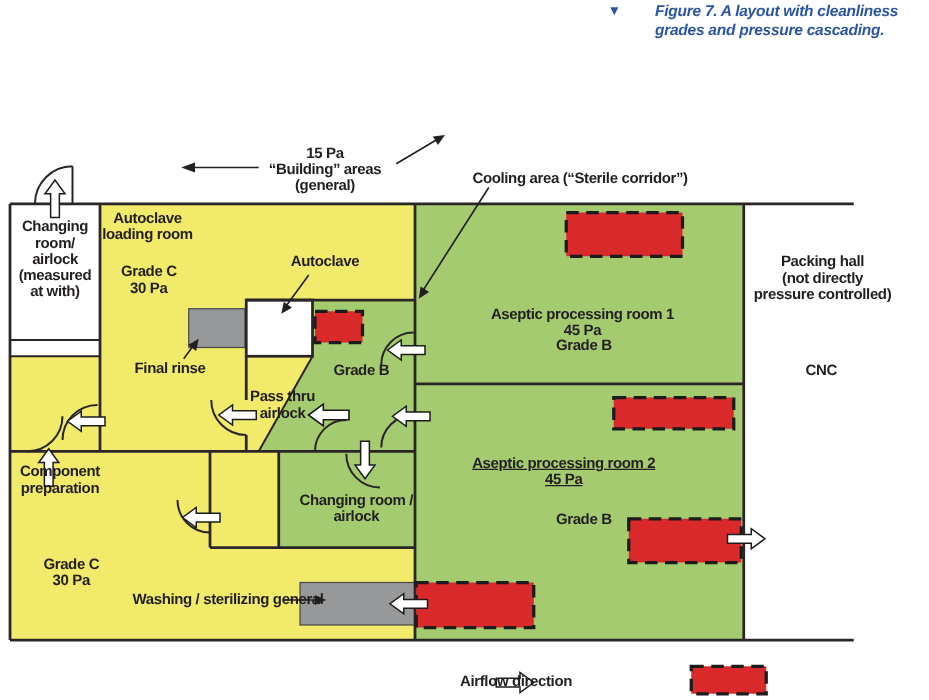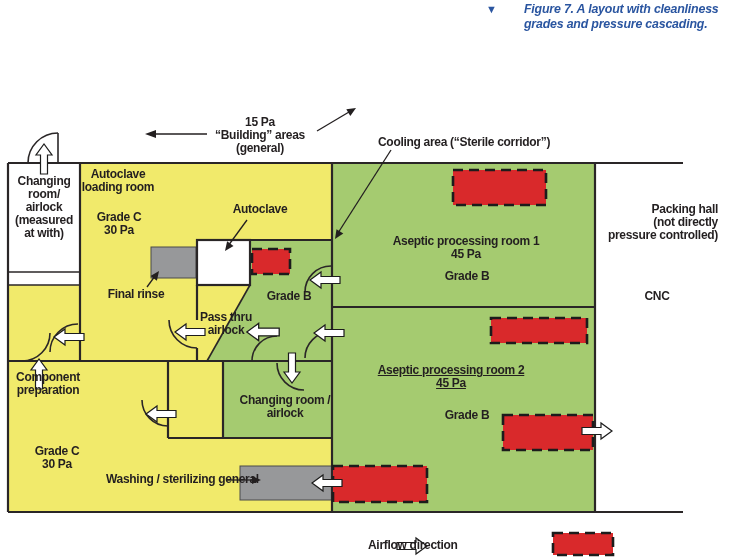--- a/index.html
+++ b/index.html
@@ -123,27 +123,27 @@
 at with)</div>
 <div class="lbl c" style="left:118px;top:168px;width:90px;">Autoclave
 loading room</div>
 <div class="lbl c" style="left:119px;top:211px;width:70px;">Grade C
 30 Pa</div>
 <div class="lbl c" style="left:260px;top:203px;">Autoclave</div>
 <div class="lbl c" style="left:136px;top:288px;">Final rinse</div>
 <div class="lbl c" style="left:226px;top:311px;width:70px;">Pass thru
 airlock</div>
 <div class="lbl c" style="left:289px;top:290px;">Grade B</div>
-<div class="lbl c" style="left:466px;top:235px;width:180px;">Aseptic processing room 1
+<div class="lbl c" style="left:466px;top:245px;width:180px;">Aseptic processing room 1
 45 Pa</div>
 <div class="lbl c" style="left:467px;top:270px;">Grade B</div>
 <div class="lbl c" style="left:451px;top:364px;width:180px;text-decoration:underline;">Aseptic processing room 2
 45 Pa</div>
 <div class="lbl c" style="left:467px;top:409px;">Grade B</div>
-<div class="lbl c" style="left:658px;top:203px;width:120px;text-align:right;">Packing hall
+<div class="lbl c" style="left:658px;top:203px;width:120px;">Packing hall
 (not directly
 pressure controlled)</div>
 <div class="lbl c" style="left:657px;top:290px;">CNC</div>
 <div class="lbl c" style="left:48px;top:371px;width:70px;">Component
 preparation</div>
 <div class="lbl c" style="left:285px;top:394px;width:100px;">Changing room /
 airlock</div>
 <div class="lbl c" style="left:57px;top:445px;width:70px;">Grade C
 30 Pa</div>
 <div class="lbl" style="left:106px;top:473px;">Washing / sterilizing general</div>

